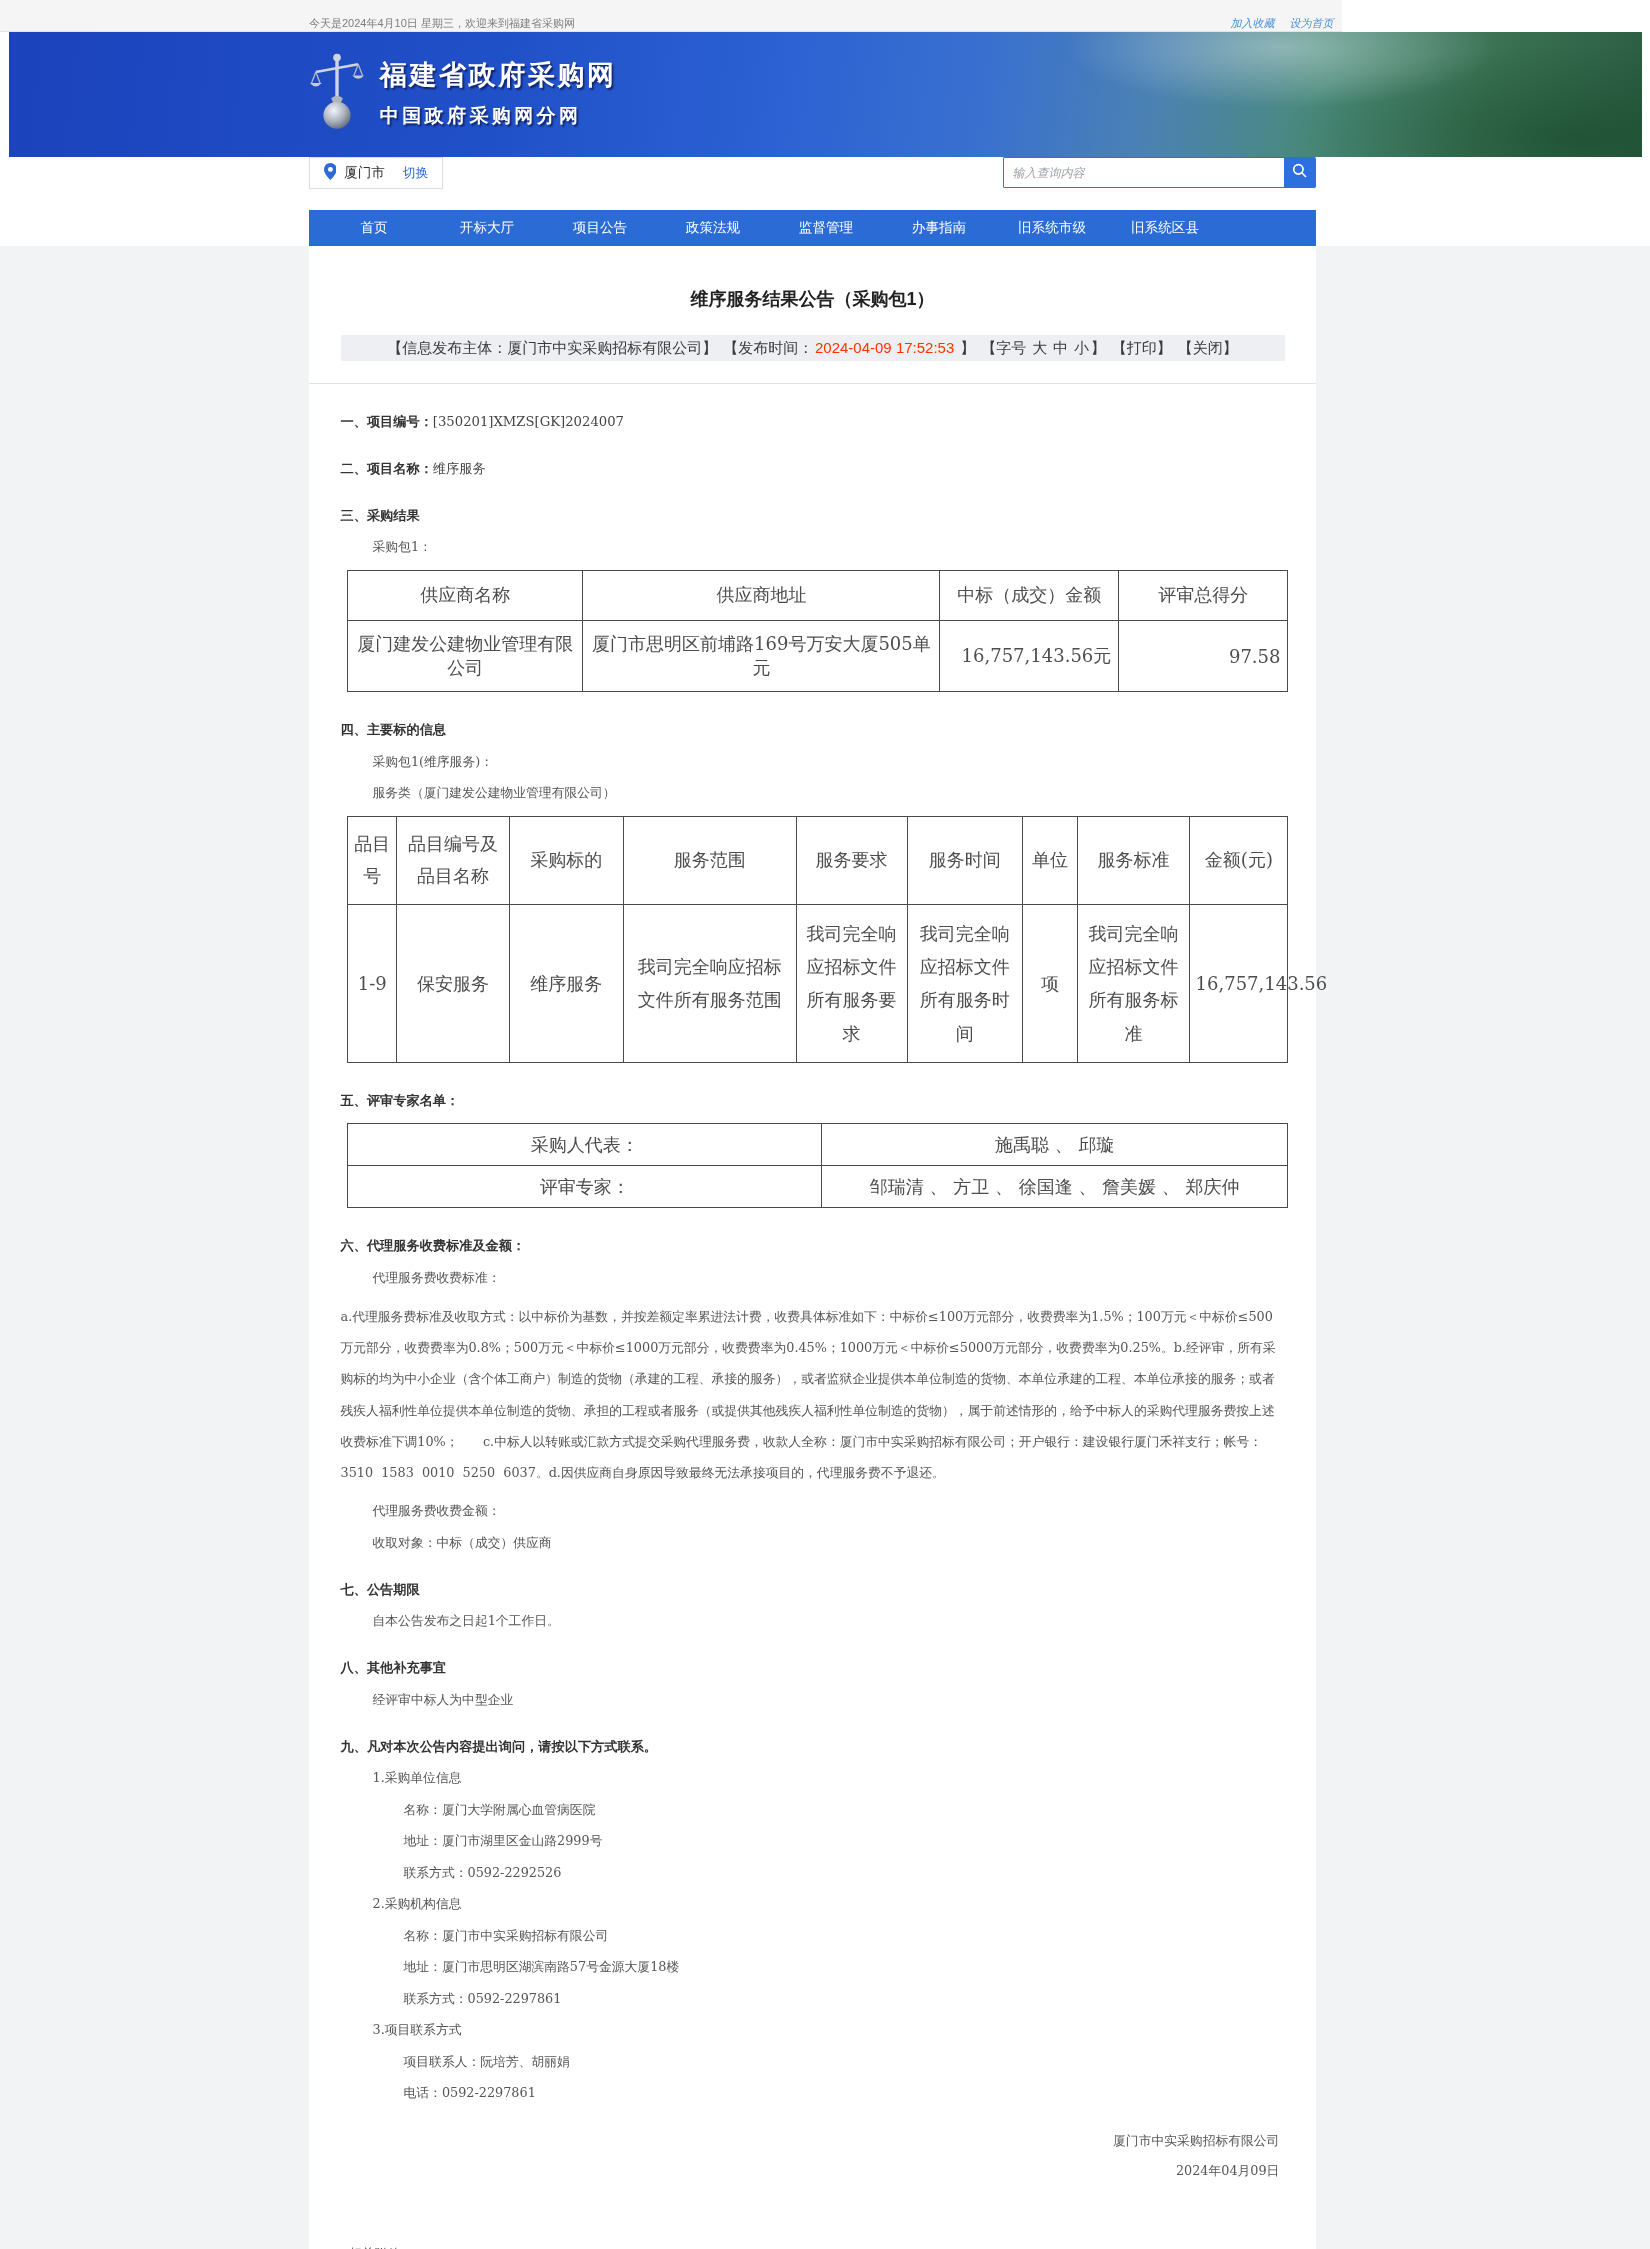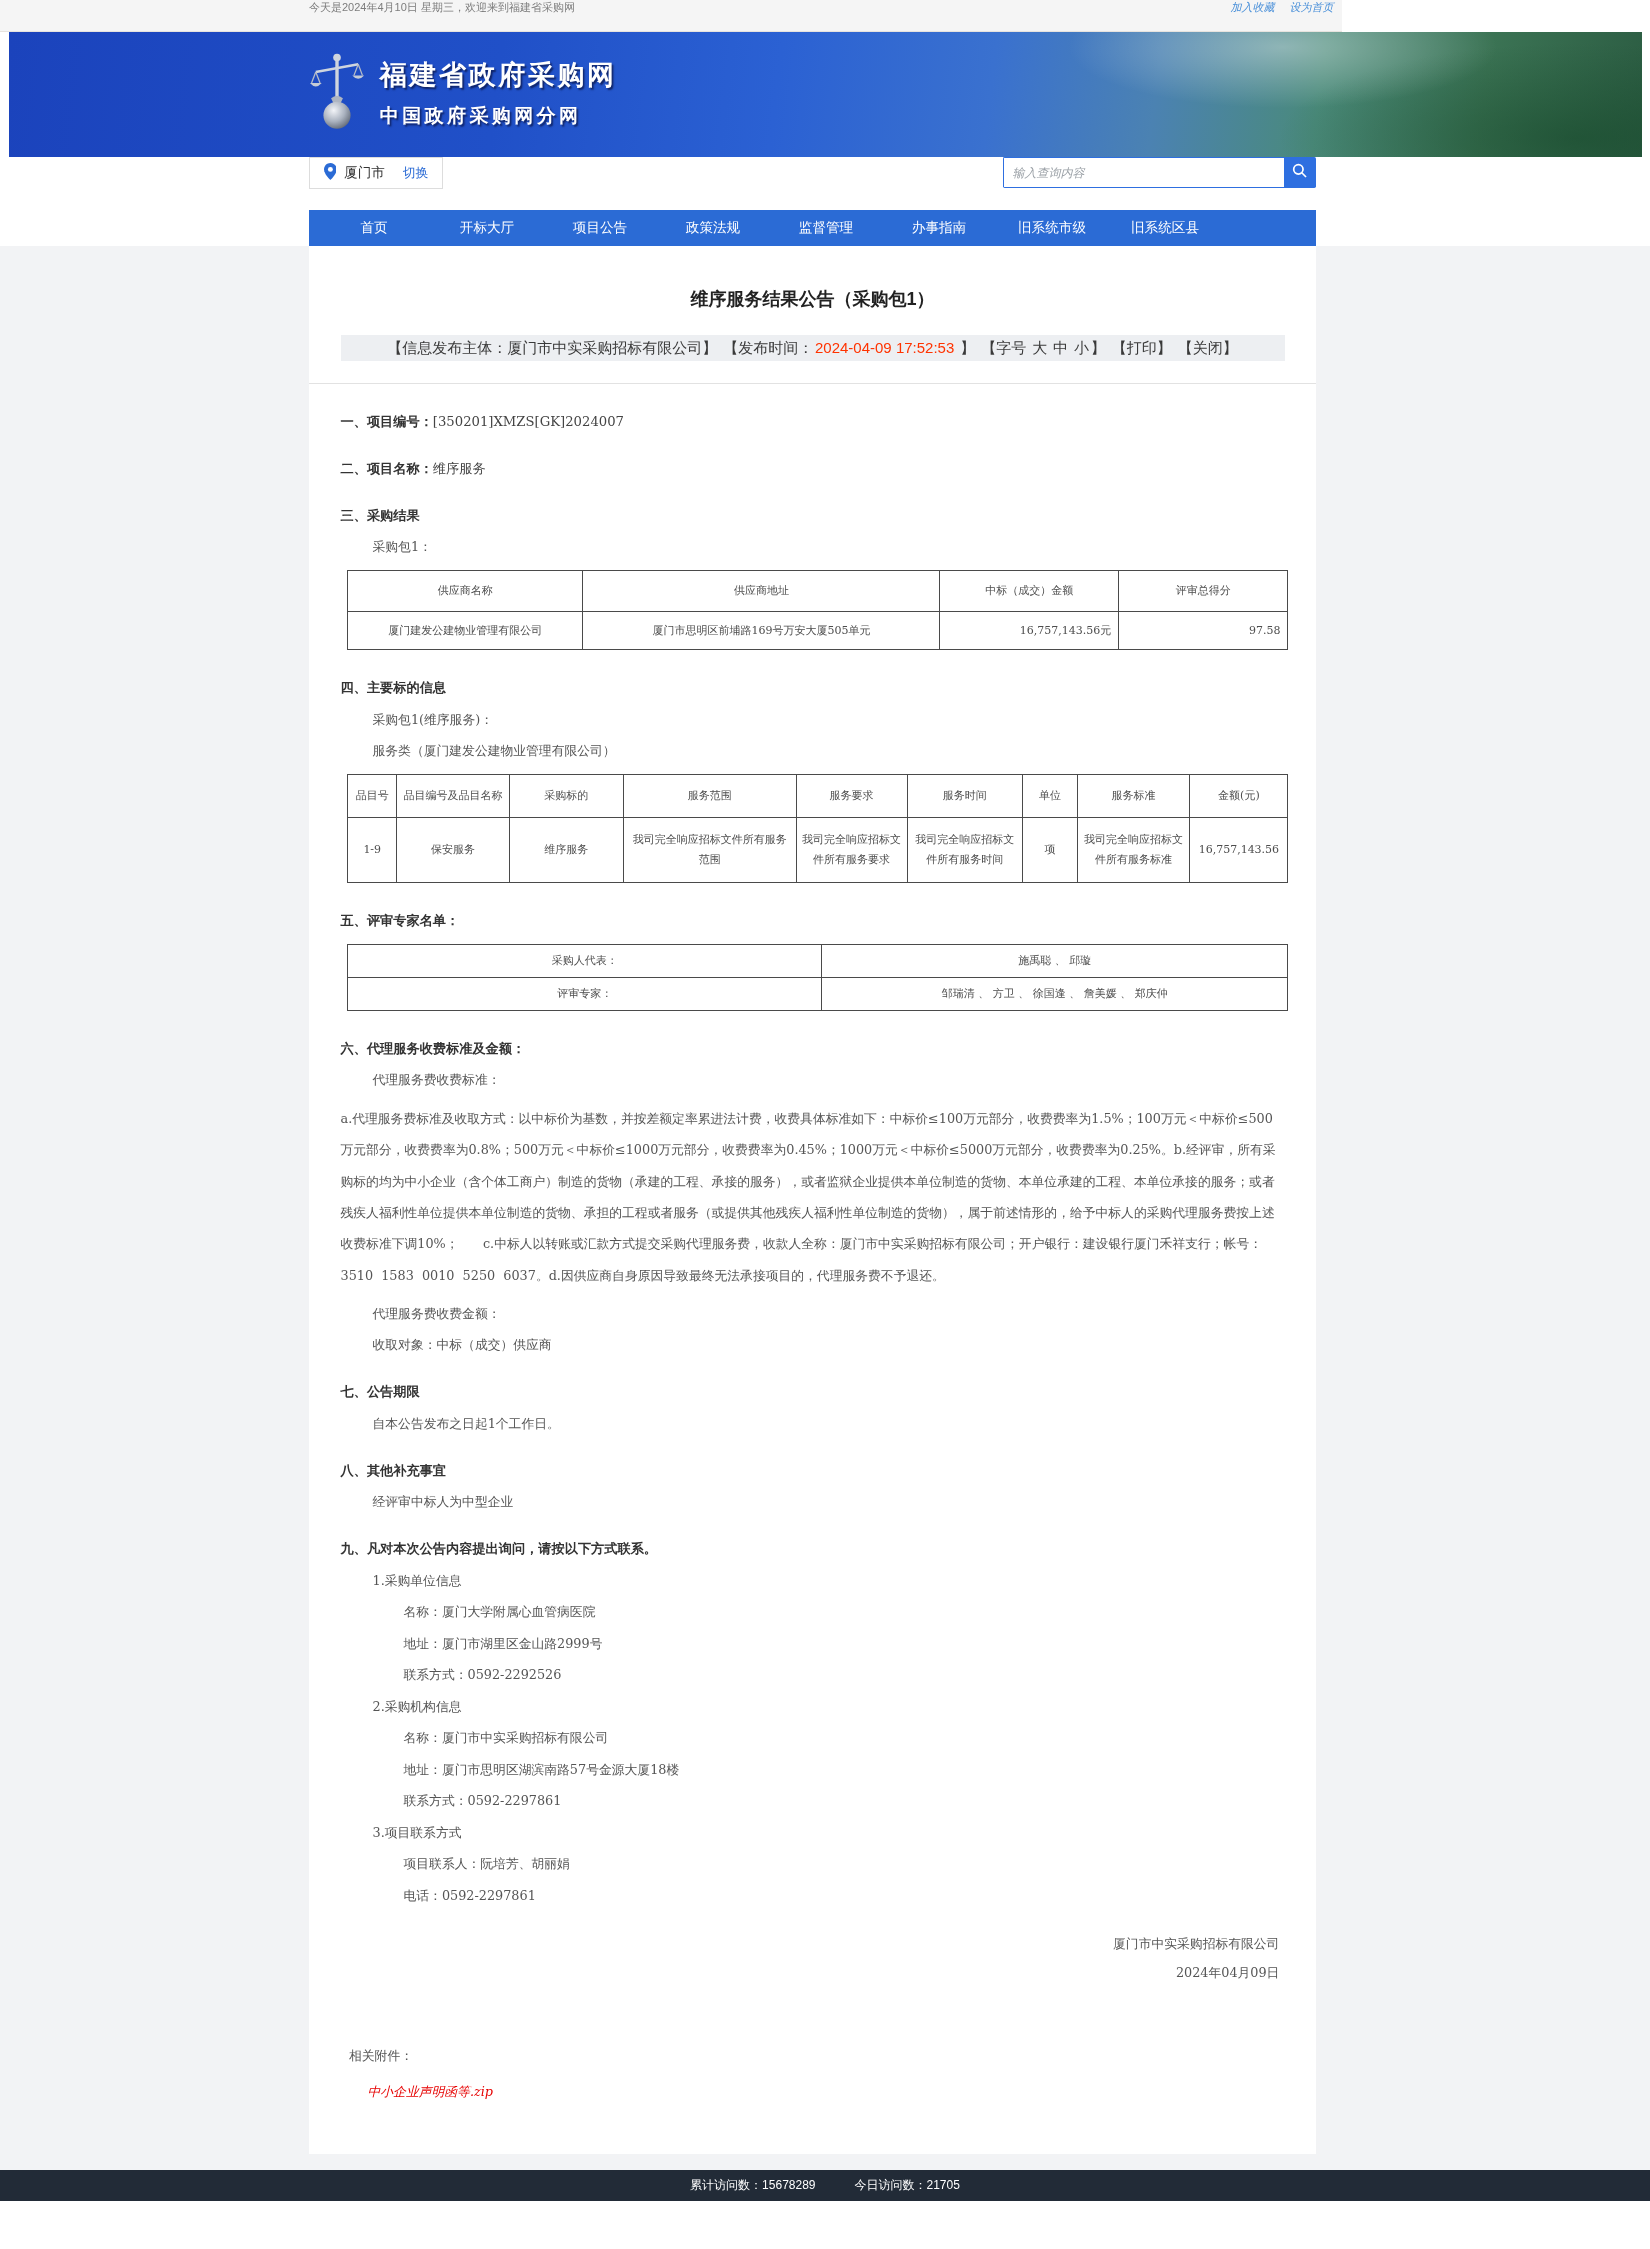--- a/index.html
+++ b/index.html
@@ -7,21 +7,21 @@
   body {
     width:1650px; min-height:2250px; position:relative;
     font-family:"Liberation Sans", sans-serif; color:#333;
   }
   a { text-decoration:none;font-style:italic; }
 
   
   .topbar { height:32px; background:#fff; }
   .topbar-strip {
     width:1342px; height:100%; background:#f5f5f5; border-bottom:0.9px solid #e7e3de;
-    display:flex; align-items:flex-start; justify-content:space-between;
+    display:flex; align-items:flex-end; justify-content:space-between;
     padding:0 8.5px 0 309px; font-size:11px; color:#7d7d7d;
   }
   .topbar-links a { color:#4a90d9; margin-left:12px; font-size:11px; }
 
   
   .banner {
     height:125px; margin:0 8.5px; position:relative; overflow:hidden;
     background:
       radial-gradient(ellipse 358px 102px at 78% 12%, rgba(255,255,255,.38), rgba(255,255,255,0) 60%),
       radial-gradient(ellipse 426px 136px at 96% 85%, rgba(20,70,40,.55), rgba(20,70,40,0) 70%),
@@ -90,21 +90,21 @@
   .h-sec .val { font-weight:normal; color:#444; }
   .p  { margin-top:20.4px; color:#555; }
   .pt { margin-top:14.5px; }
   .ind1 { padding-left:32px; }
   .ind2 { padding-left:63px; }
   .para { margin-top:13.6px; line-height:2.45; white-space:pre-wrap; color:#555; }
 
   table { border-collapse:collapse; width:941px; margin:13.6px 0 0 6.8px; table-layout:fixed; }
   th, td {
     border:0.9px solid #4a4a4a; text-align:center; vertical-align:middle;
-    font-weight:normal; color:#4d4d4d; font-size:11px;
+    font-weight:normal; color:#4d4d4d; font-size:18px;
   }
   .t-supplier th { padding:12.8px 6.8px; }
   .t-supplier td { padding:11px 6.8px; }
   .t-items th { padding:11px 5.1px; line-height:1.8; }
   .t-items td { padding:12px 5.1px; line-height:1.85; }
   .t-experts td { padding:8.5px 6.8px; }
   .cell-right { text-align:right; padding-right:8.5px; }
 
   .signoff { margin-top:24px; text-align:right; padding-right:5.1px; line-height:2.3; color:#555; }
   .attach-label { margin-top:61px; padding-left:8.5px; color:#555; font-family:"Liberation Sans", sans-serif; }

